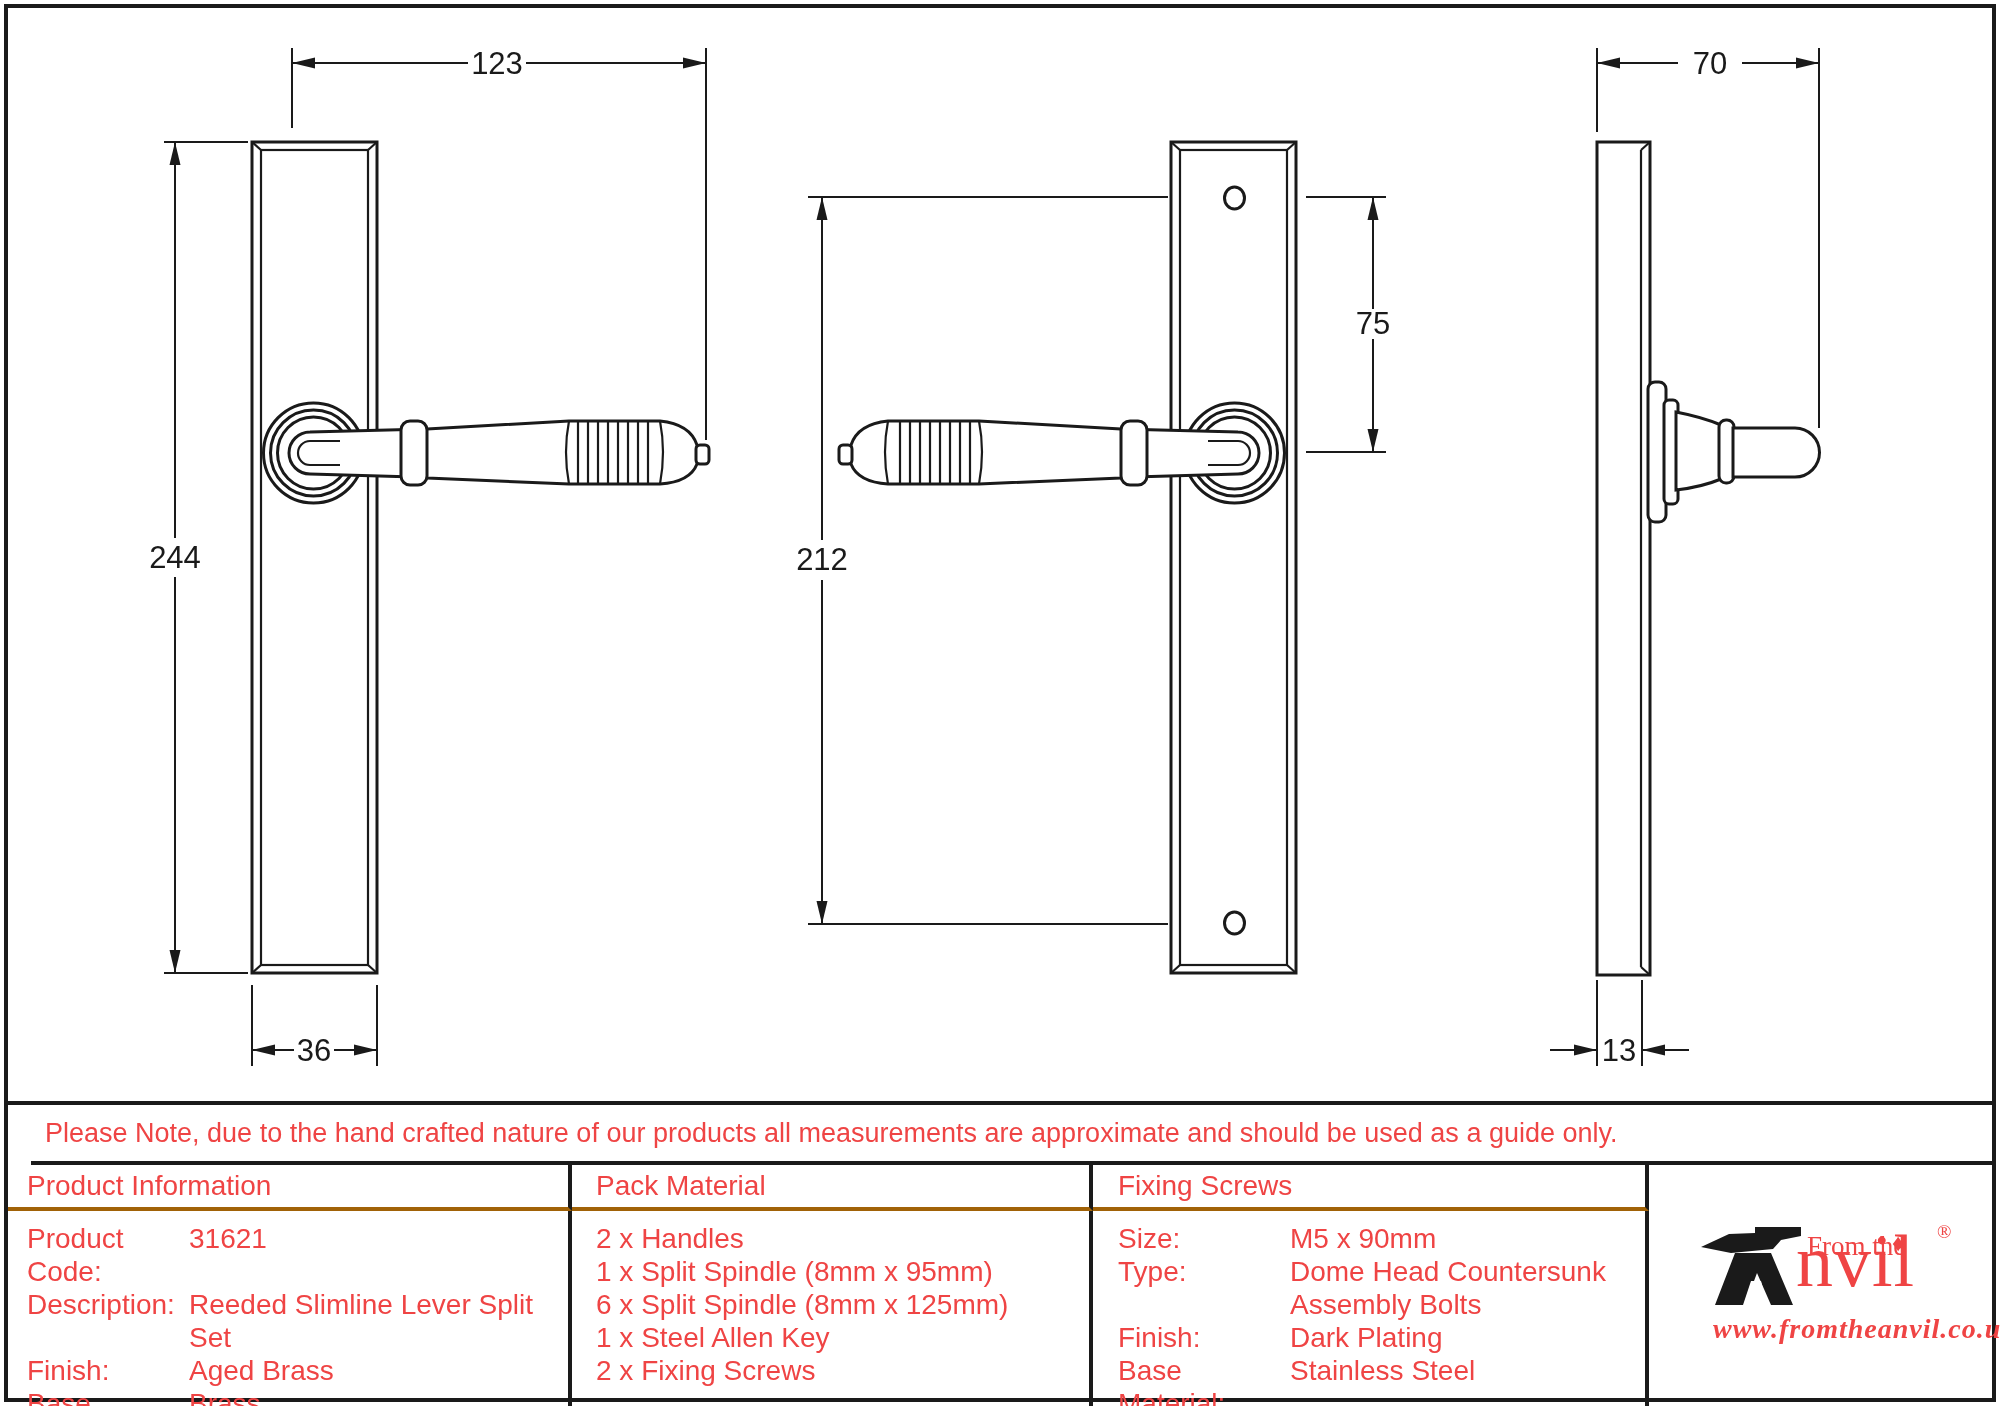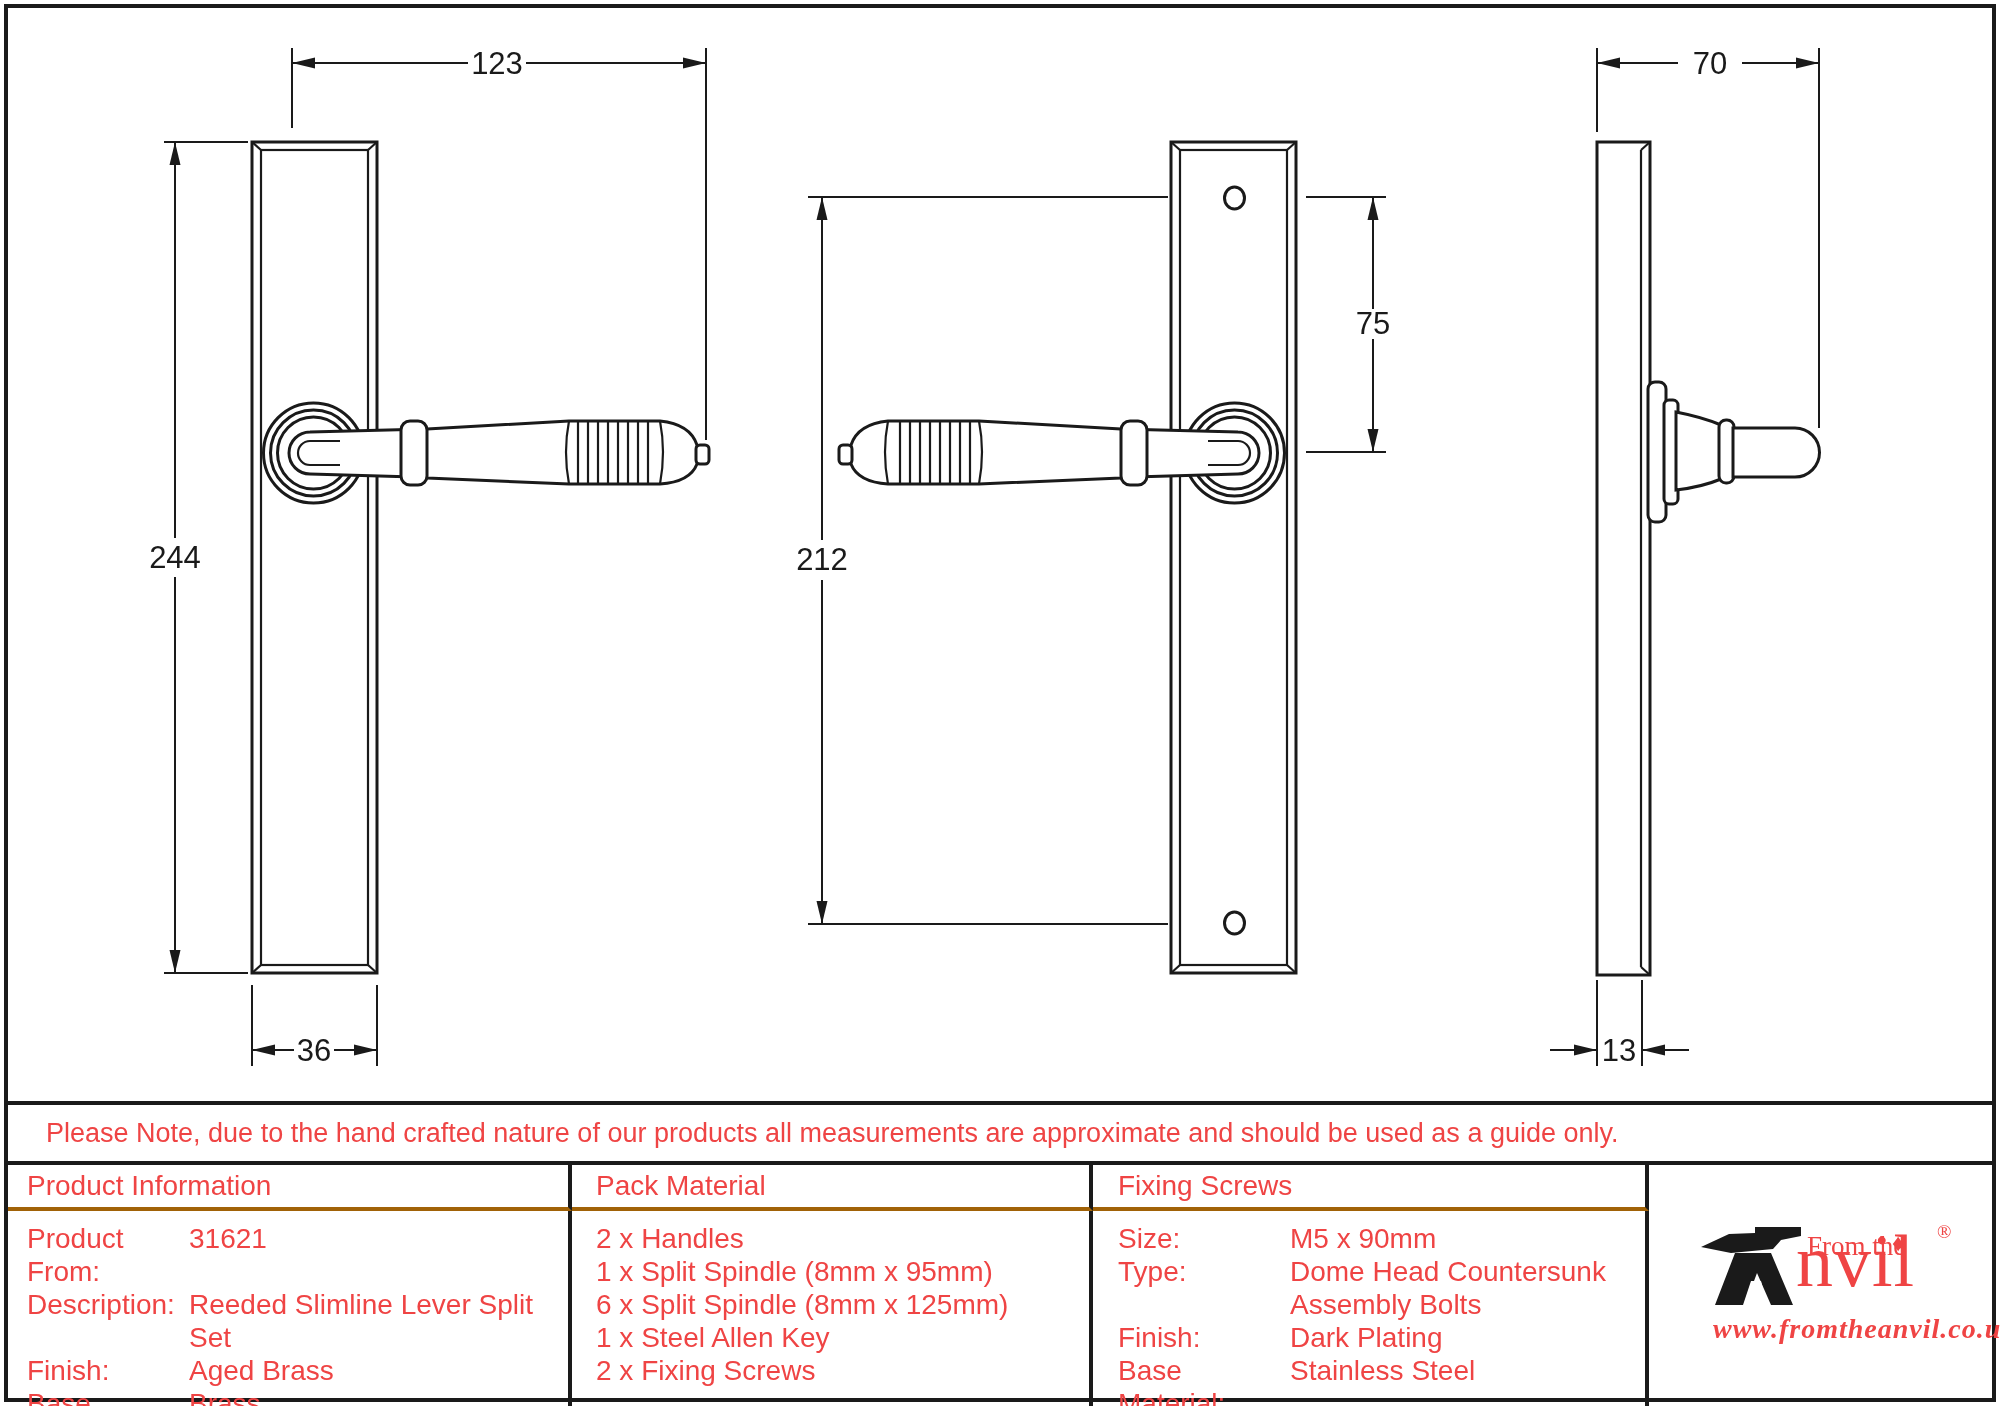--- a/index.html
+++ b/index.html
@@ -11,21 +11,21 @@
   svg text{font-family:"Liberation Sans",sans-serif;font-size:31px;fill:#1a1a1a;}
   .ln{stroke:#1a1a1a;stroke-width:2;fill:none;}
   .outline{stroke:#1a1a1a;stroke-width:3;fill:none;}
   .outline-w{stroke:#1a1a1a;stroke-width:3;fill:#fff;}
   .thin{stroke:#1a1a1a;stroke-width:2.2;fill:none;}
   .arrow{fill:#1a1a1a;stroke:none;}
 
   #bottom-section{position:absolute;left:4px;top:1101px;width:1992px;height:301px;
                   border:4px solid #1a1a1a;box-sizing:border-box;}
   #note-row{height:56px;border-bottom:4px solid #1a1a1a;display:flex;align-items:center;
-            padding-left:38px;font-size:27px;box-sizing:content-box;}
+            padding-left:14px;font-size:27px;box-sizing:content-box;margin-left:23px;}
   #spec-table{display:grid;grid-template-columns:564px 521px 556px 1fr;
               grid-template-rows:46px 1fr;height:233px;}
   .hcell{border-right:4px solid #1a1a1a;border-bottom:4px solid #a16207;
          display:flex;align-items:center;font-size:28px;}
   .bcell{border-right:4px solid #1a1a1a;padding-top:11px;font-size:28px;}
   .kv{display:flex;line-height:33px;}
   .kv .k{flex:0 0 162px;}
   .fs .kv .k{flex:0 0 172px;}
   .pc-line{line-height:33px;}
 
@@ -187,21 +187,21 @@
   <div id="bottom-section">
     <div id="note-row">Please Note, due to the hand crafted nature of our products all measurements are approximate and should be used as a guide only.</div>
 
     <div id="spec-table">
       <div class="hcell" style="grid-column:1;grid-row:1;padding-left:19px;">Product Information</div>
       <div class="hcell" style="grid-column:2;grid-row:1;padding-left:24px;">Pack Material</div>
       <div class="hcell" style="grid-column:3;grid-row:1;padding-left:25px;">Fixing Screws</div>
 
       <div class="bcell" style="grid-column:1;grid-row:2;padding-left:19px;">
         <div class="kv">
-          <span class="k">Product From:</span>
+          <span class="k">Product Code:</span>
           <span class="v">31621</span>
         </div>
         <div class="kv">
           <span class="k">Description:</span>
           <span class="v">Reeded Slimline Lever Split Set</span>
         </div>
         <div class="kv">
           <span class="k">Finish:</span>
           <span class="v">Aged Brass</span>
         </div>

